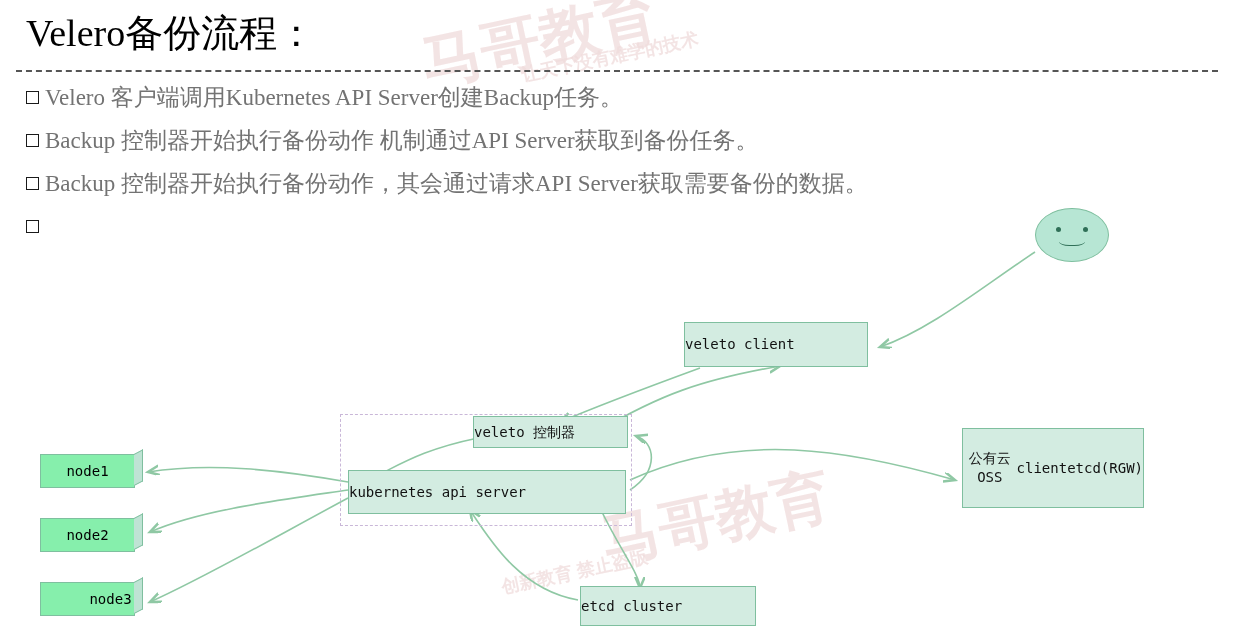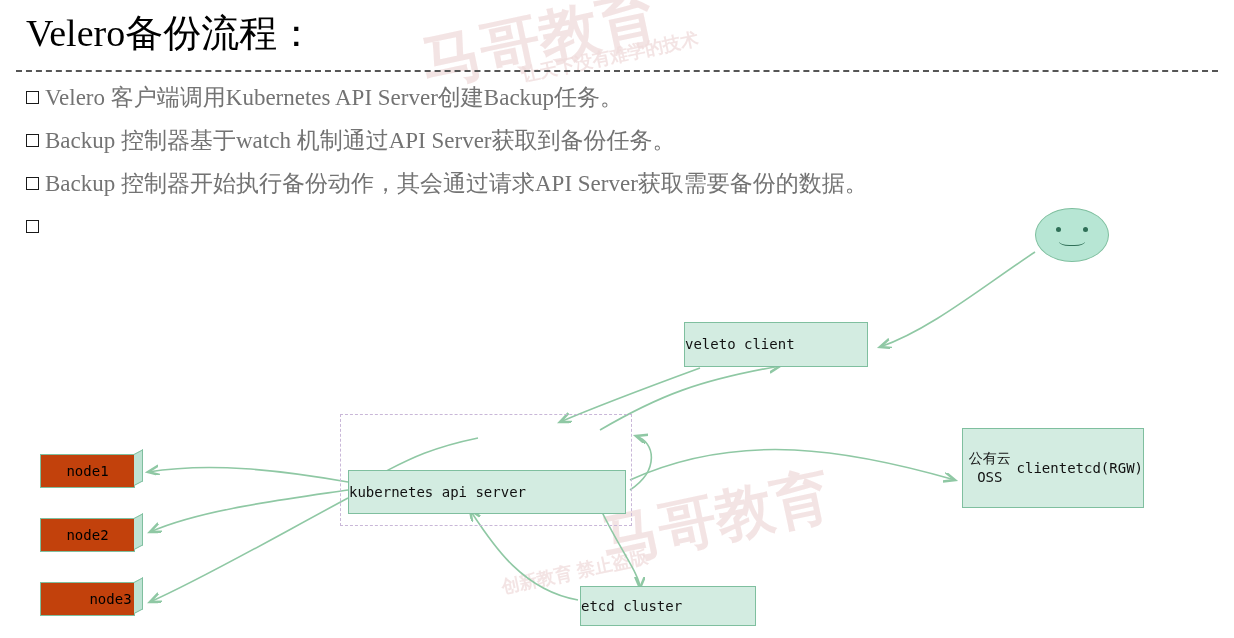--- a/index.html
+++ b/index.html
@@ -98,21 +98,21 @@
   }
   .dashed-group {
     position: absolute;
     border: 1px dashed #c9b7d8;
     background: transparent;
   }
   .node-3d {
     position: absolute;
     box-sizing: border-box;
     border: 1px solid #7fbf9f;
-    background: #c2410c;
+    background: #86efac;
     font-family: "DejaVu Sans Mono", monospace;
     font-size: 14px;
     display: flex;
     align-items: center;
     justify-content: center;
   }
   .node-3d::after {
     content: "";
     position: absolute;
     right: -9px;
@@ -179,21 +179,21 @@
 <div class="slide">
 
   <div class="title">Velero备份流程：</div>
   <div class="divider"></div>
 
   <div class="bullets">
     <div class="bullet">
       <span class="marker"></span><span>Velero 客户端调用Kubernetes API Server创建Backup任务。</span>
     </div>
     <div class="bullet">
-      <span class="marker"></span><span>Backup 控制器基于watch 机制通过API Server获取到备份任务。</span>
+      <span class="marker"></span><span>Backup 控制器开始执行备份动作 机制通过API Server获取到备份任务。</span>
     </div>
     <div class="bullet">
       <span class="marker"></span><span>Backup 控制器开始执行备份动作，其会通过请求API Server获取需要备份的数据。</span>
     </div>
     <div class="bullet">
       <span class="marker"></span>
     </div>
   </div>
 
   <div class="diagram">
@@ -233,20 +233,23 @@
     <div class="face" style="left:1035px; top:18px;">
       <div class="eye left"></div>
       <div class="eye right"></div>
       <div class="mouth"></div>
     </div>
 
     <div class="node" style="left:684px; top:132px; width:184px; height:45px;">
       <span>veleto client</span>
     </div>
 
+    <div class="node" style="left:473px; top:226px; width:155px; height:32px;">
+      <span>veleto 控制器</span>
+    </div>
 
     <div class="node" style="left:348px; top:280px; width:278px; height:44px;">
       <span>kubernetes api server</span>
     </div>
 
     <div class="node" style="left:580px; top:396px; width:176px; height:40px;">
       <span>etcd cluster</span>
     </div>
 
     <div class="node" style="left:962px; top:238px; width:182px; height:80px; flex-direction:row;">

